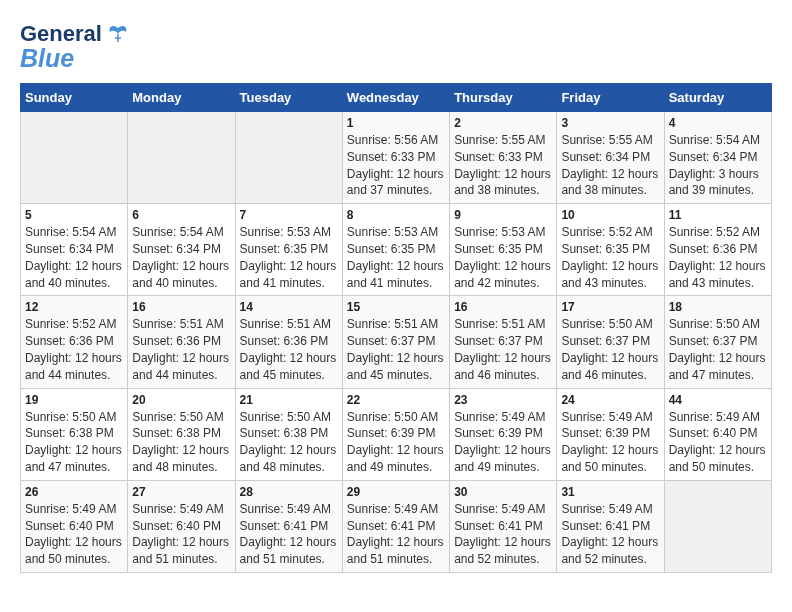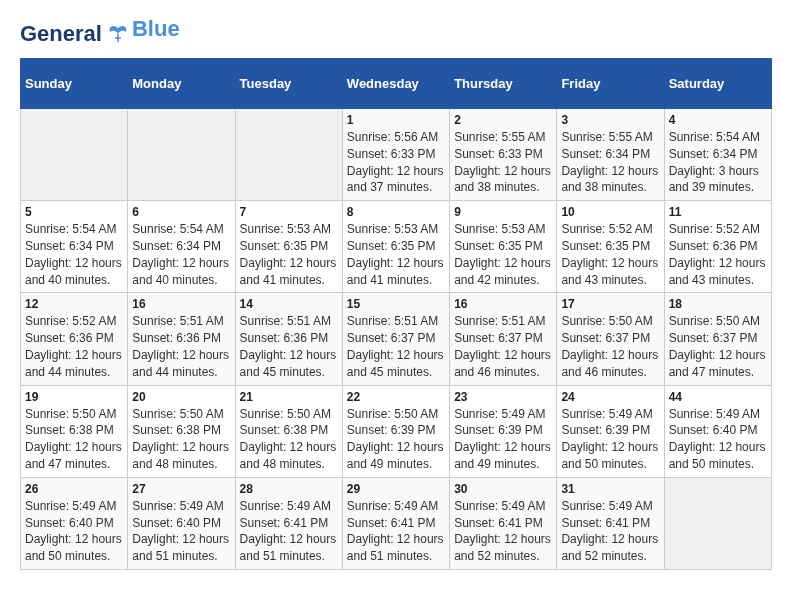--- a/index.html
+++ b/index.html
@@ -11,21 +11,21 @@
       padding: 20px;
     }
     .header {
       display: flex;
       justify-content: space-between;
       align-items: flex-start;
       margin-bottom: 10px;
     }
     .logo {
       display: flex;
-      flex-direction: row;
+      flex-direction: column;
       align-items: flex-start;
     }
     .title-section {
       text-align: right;
     }
     .month-title {
       font-size: 36px;
       font-weight: bold;
       color: #1a3a6b;
     }
@@ -34,21 +34,21 @@
       color: #333;
     }
     table {
       width: 100%;
       border-collapse: collapse;
       table-layout: fixed;
     }
     thead tr th {
       background-color: #2255a4;
       color: #fff;
-      padding: 17px 4px;
+      padding: 6px 4px;
       font-size: 13px;
       font-weight: bold;
       text-align: left;
       border: 1px solid #2255a4;
     }
     tbody tr td {
       border: 1px solid #ccc;
       vertical-align: top;
       padding: 4px;
       height: 88px;
@@ -79,21 +79,21 @@
 
 <div class="header">
   <div class="logo">
     <div style="display:flex; align-items:center;">
       <span style="font-size:22px; font-weight:bold; color:#1a3a6b;">General</span>
       <svg width="28" height="28" viewBox="0 0 28 28" style="margin-left:2px;">
         <path d="M14 8 C18 4, 24 6, 22 12 C20 10, 16 10, 14 14 C12 10, 8 10, 6 12 C4 6, 10 4, 14 8Z" fill="#4a90d9"></path>
         <path d="M14 14 L14 22 M11 18 L17 18" stroke="#4a90d9" stroke-width="1.5" fill="none"></path>
       </svg>
     </div>
-    <span style="font-size:22px; font-weight:bold; color:#4a90d9; margin-top:-4px;">Blue</span>
+    <span style="font-size:25px; font-weight:bold; color:#4a90d9; margin-top:-4px;font-style:italic;">Blue</span>
   </div>
 </div>
 
 <table>
   <thead>
     <tr>
     <th>Sunday</th>
         <th>Monday</th>
         <th>Tuesday</th>
         <th>Wednesday</th>

